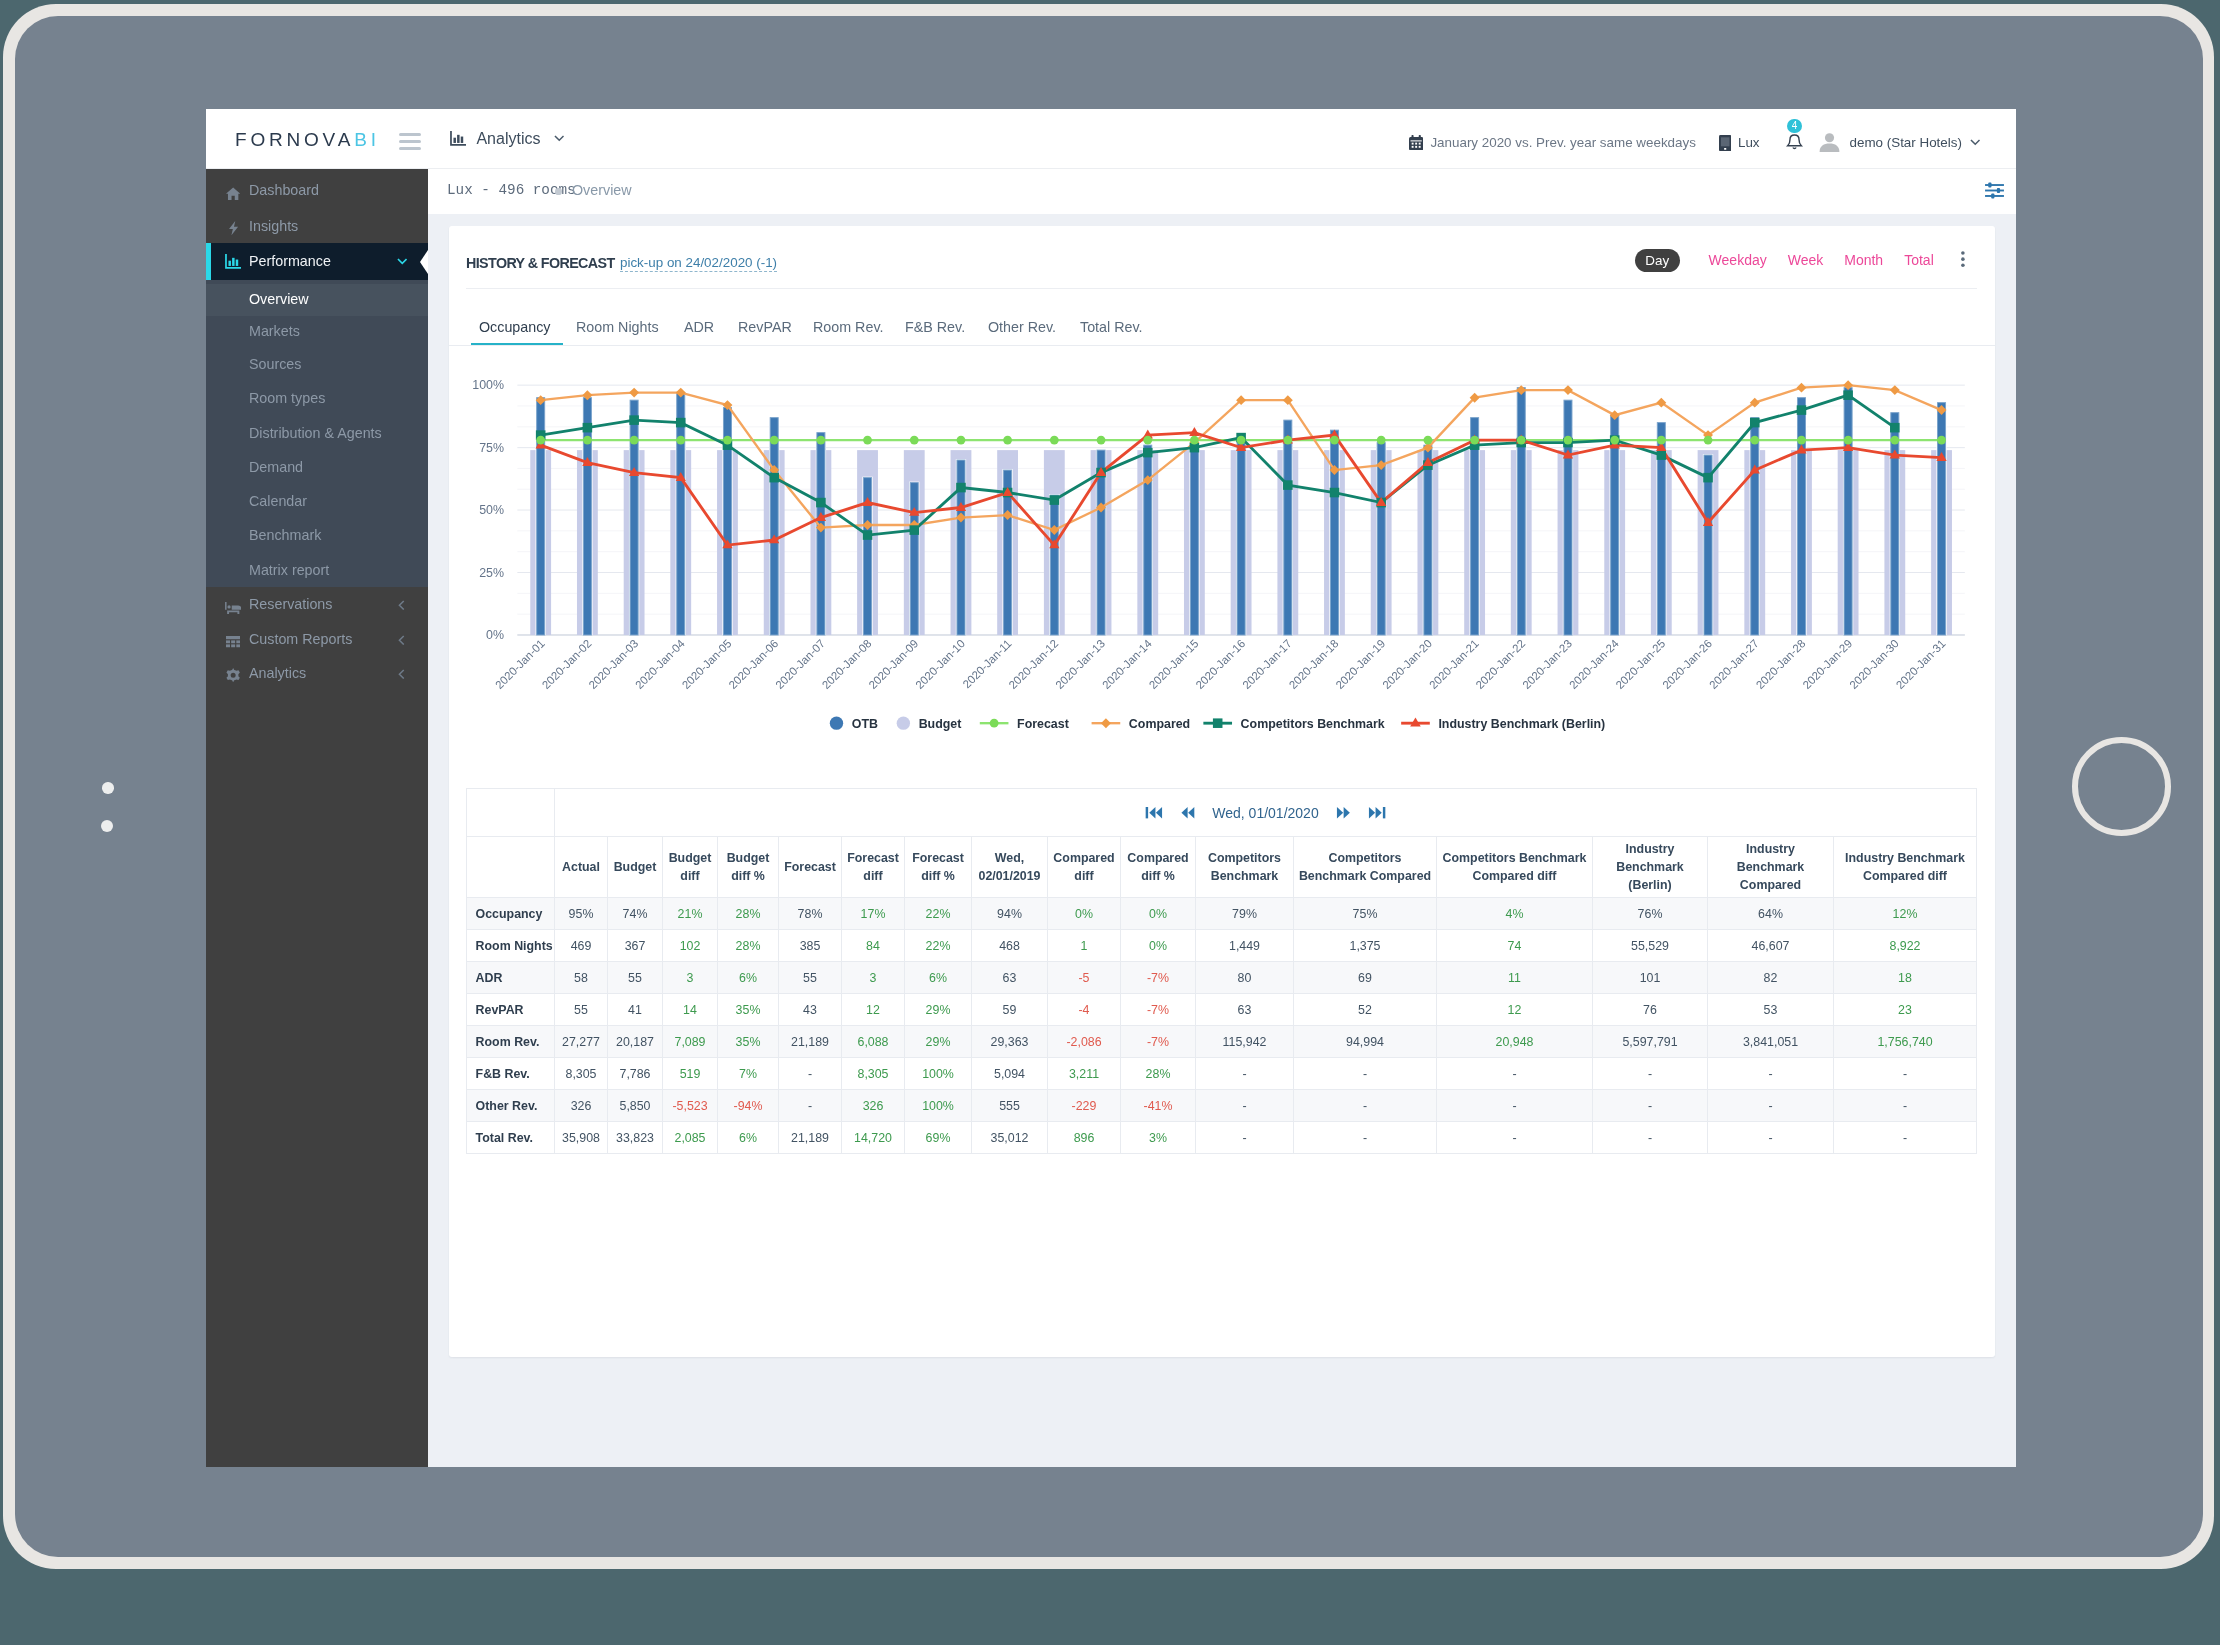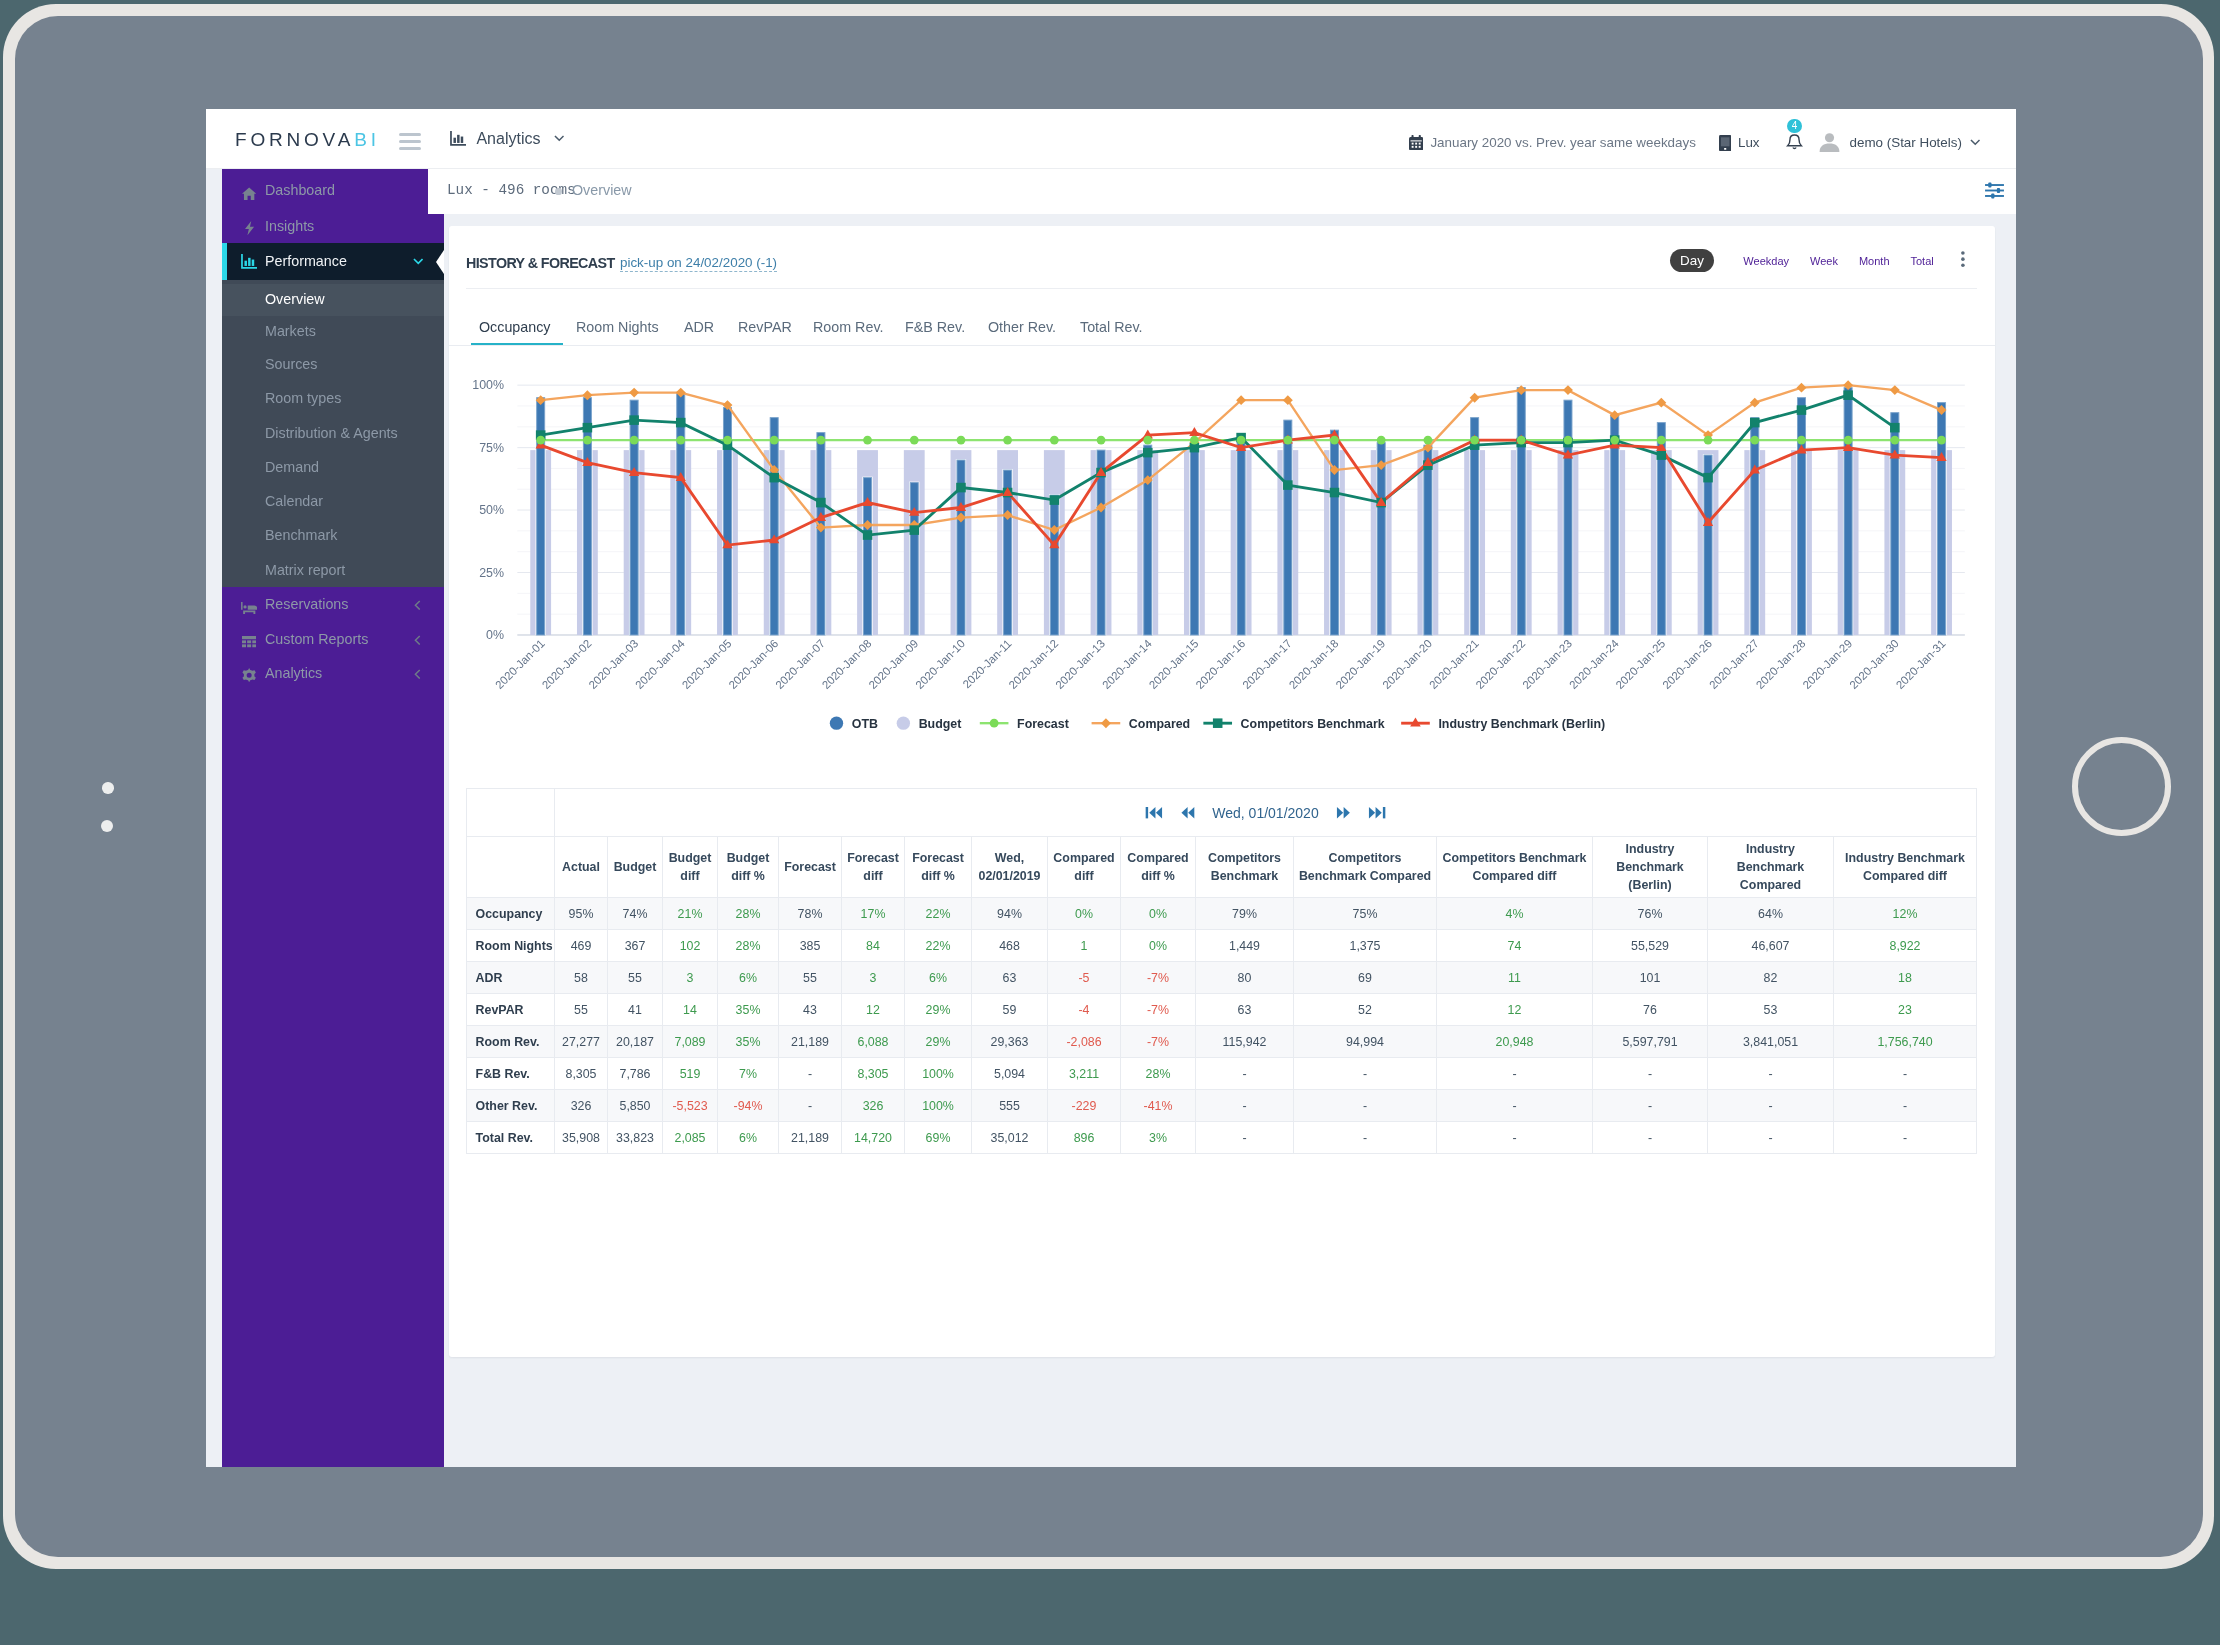--- a/index.html
+++ b/index.html
@@ -14,21 +14,21 @@
 .lg1 { color:#2b3a4d; } .lg2 { color:#4cc5e4; }
 .burger { position:absolute; left:193px; top:24px; width:22px; }
 .burger span { display:block; height:2.7px; background:#bcc5ce; border-radius:1.9px; margin-bottom:4.4px; }
 .anal { position:absolute; left:244px; top:21px; }
 .analtxt { font-size:16px; color:#3d4c5c; margin-left:5.7px; }
 .nright { position:absolute; right:36px; top:21px; white-space:nowrap; font-size:0; }
 .ntxt { font-size:13.4px; color:#6b7685; }
 .ntxt2 { font-size:13.4px; color:#3f4e5e; }
 .bellwrap { position:relative; display:inline-block; vertical-align:-3.8px; }
 .badge { position:absolute; left:2.9px; top:-14.3px; width:14.3px; height:14.3px; border-radius:50%; background:#2fc1d8; color:#fff; font-size:10px; text-align:center; line-height:14.3px; }
-.sidebar { position:absolute; left:0; top:60px; width:222px; height:1298px; background:#4c1d95;margin-left:16px; }
+.sidebar { position:absolute; left:0; top:60px; width:222px; height:1298px; background:#404040; }
 .mitem { position:absolute; left:0; width:222px; height:35px; }
 .mic { position:absolute; }
 .mtxt { position:absolute; left:43px; top:1px; font-size:14.3px; color:#8d99a7; }
 .chv { position:absolute; right:23px; top:4.8px; }
 .mactive { position:absolute; left:0; top:74px; width:222px; height:37px; background:#0e1d2c; }
 .cybar { position:absolute; left:0; top:0; width:4.8px; height:37px; background:#2bd8e8; }
 .mtxta { position:absolute; left:43px; top:9.6px; font-size:14.3px; color:#f0f3f6; }
 .notch { position:absolute; right:0; top:6.7px; width:0; height:0; border-top:12.4px solid transparent; border-bottom:12.4px solid transparent; border-right:8.6px solid #ffffff; }
 .submenu { position:absolute; left:0; top:111px; width:222px; height:307px; background:#404a57; }
 .sitem { position:absolute; left:43px; font-size:14.3px; color:#8d99a7; }
@@ -37,21 +37,21 @@
 .crumb { position:absolute; left:222px; top:60px; width:1589px; height:45px; background:#fff; }
 .bc1 { position:absolute; left:19px; top:13.4px; font-size:14.3px; color:#5d6b7c;font-family:Liberation Mono, monospace; }
 .bcdot { position:absolute; left:127px; top:19px; width:6.7px; height:6.7px; border-radius:50%; background:#c3cad2; }
 .bc2 { position:absolute; left:144px; top:13.4px; font-size:14.3px; color:#8898a8; }
 .filtico { position:absolute; right:12.4px; top:13.4px; }
 .card { position:absolute; left:243px; top:117px; width:1546px; height:1131px; background:#fff; border-radius:2.9px; box-shadow:0 1px 1.9px rgba(40,60,80,0.08); }
 .title { position:absolute; left:17px; top:29px; font-size:14.3px; font-weight:bold; color:#2f3e4e; letter-spacing:-0.6px; }
 .plink { position:absolute; left:171px; top:29px; font-size:13.4px; color:#3e7fa9; border-bottom:1px dashed #8fb6cd; padding-bottom:1px; }
 .daybtns { position:absolute; right:30px; top:23px; white-space:nowrap; }
 .pill { display:inline-block; background:#404040; color:#fff; border-radius:13.4px; font-size:13.4px; padding:3.8px 10.5px; }
-.db { font-size:11px; color:#4c1d95; margin-left:21px; }
+.db { font-size:14px; color:#ec4899; margin-left:21px; }
 .hsep { position:absolute; left:17px; top:62px; width:1511px; height:1px; background:#eceef2; }
 .tabs { position:absolute; left:0; top:86px; width:1546px; height:33px; }
 .tab { position:absolute; top:6.7px; font-size:14.3px; color:#5b6b7c; }
 .tab.active { color:#2f3e4e; }
 .underline { position:absolute; left:22px; top:31px; width:92px; height:2.9px; background:#26b2c8; }
 .tabsep { position:absolute; left:0px; top:119px; width:1546px; height:1px; background:#e9ecf1; }
 .dt { position:absolute; left:17px; top:562px; border-collapse:collapse; table-layout:fixed; font-size:12.4px; color:#425363; }
 .dt td { border:1px solid #e8ebf0; text-align:center; padding:0; }
 .dt .navrow td { height:48px; border-bottom:1px solid #e8ebf0; }
 .dt .navrow .lblcell { border-right:1px solid #e8ebf0; }

